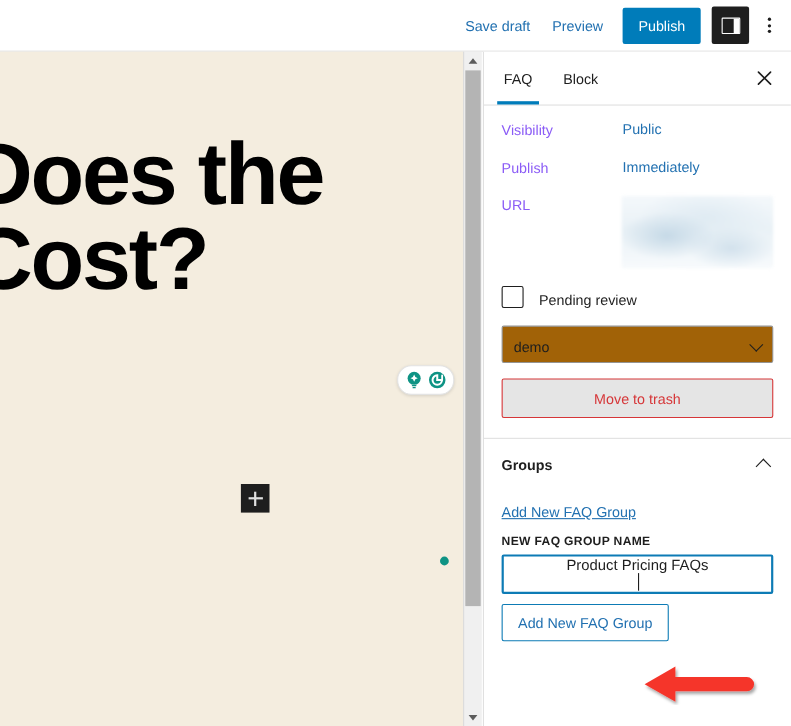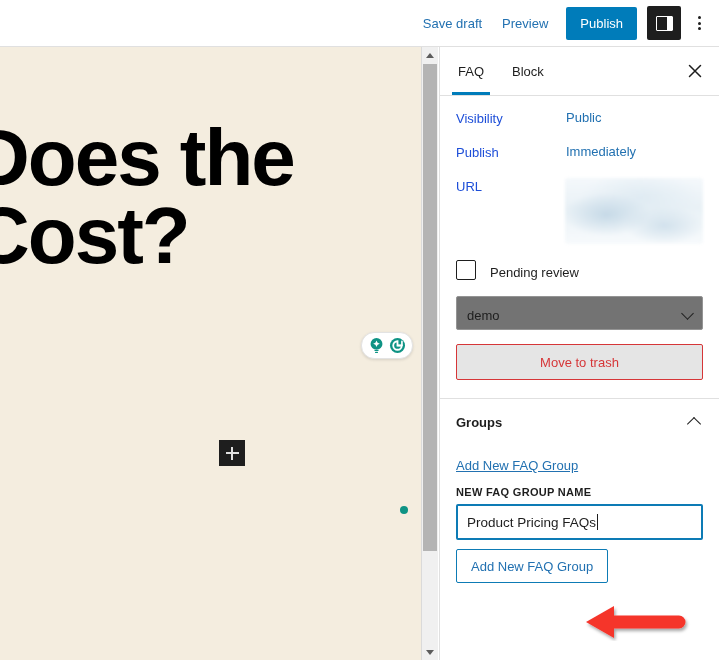--- a/index.html
+++ b/index.html
@@ -268,21 +268,21 @@
     padding: 14px 16px 0 16px;
   }
   .row {
     display: flex;
     align-items: flex-start;
     margin-bottom: 18px;
   }
   .row-label {
     width: 110px;
     font-size: 13px;
-    color: #1d4ed8;
+    color: #8b5cf6;
     padding-top: 1px;
   }
   .row-value {
     color: #2271b1;
     font-size: 13px;
     cursor: pointer;
     background: none;
     border: none;
     padding: 0;
     font-family: "Liberation Sans", sans-serif;
@@ -327,21 +327,21 @@
   }
   .select-wrap {
     position: relative;
     margin-bottom: 14px;
   }
   .select-box {
     width: 100%;
     height: 34px;
     border: 1px solid #949494;
     border-radius: 2px;
-    background: #737373;
+    background: #a16207;
     box-sizing: border-box;
     padding: 4px 30px 0 10px;
     font-size: 13px;
     color: #1e1e1e;
     display: flex;
     align-items: center;
     cursor: pointer;
   }
   .chev-down {
     position: absolute;
@@ -409,20 +409,21 @@
     border: 2px solid #0d7bb5;
     border-radius: 2px;
     background: #ffffff;
     padding: 0 9px;
     font-size: 13.5px;
     color: #1e1e1e;
     font-family: "Liberation Sans", sans-serif;
     display: flex;
     align-items: center;
     margin-bottom: 9px;
+    flex-direction: column;
   }
   .caret {
     display: inline-block;
     width: 1px;
     height: 16px;
     background: #1e1e1e;
     margin-left: 1px;
   }
   .add-group-btn {
     height: 34px;

